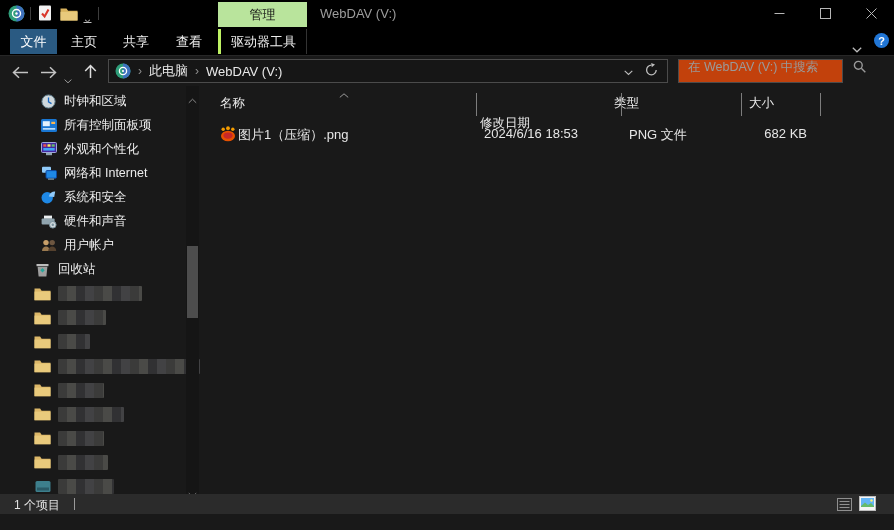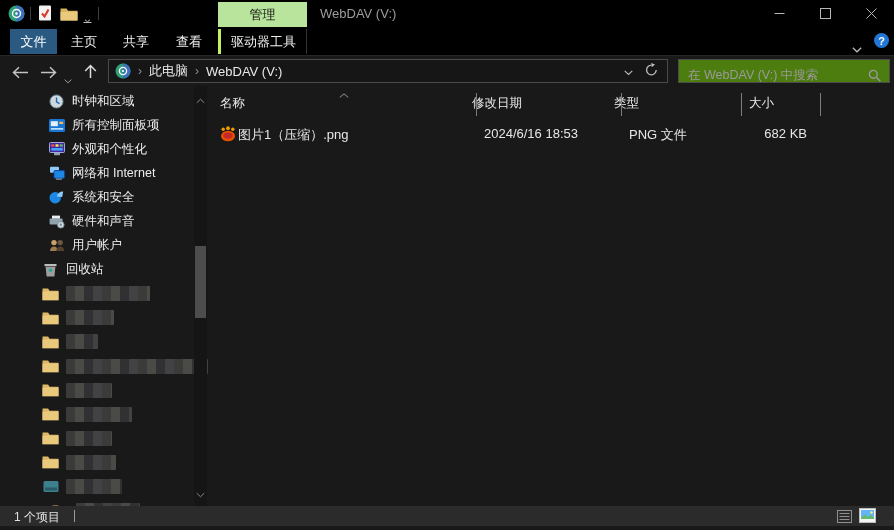--- a/index.html
+++ b/index.html
@@ -35,56 +35,56 @@
     background:var(--helpblue,#2176d6);color:#fff;font-size:11px;font-weight:bold;
     display:flex;align-items:center;justify-content:center;}
   
   .toolbar{position:absolute;top:56px;left:0;width:100%;height:30px;background:#191919;}
   .nav-ic{position:absolute;}
   .addr-box{position:absolute;left:108px;top:3px;width:560px;height:24px;border:1px solid #4b4b4b;
     background:#161616;display:flex;align-items:center;font-size:13px;color:#e8e8e8;}
   .addr-box .crumb-ic{margin-left:6px;display:flex;}
   .crumb-sep{color:#8f8f8f;margin:0 7px;font-size:12px;}
   .addr-right{margin-left:auto;display:flex;align-items:center;gap:12px;padding-right:9px;}
-  .search-box{position:absolute;left:678px;top:3px;width:212px;height:24px;border:1px solid #4b4b4b;
-    background:#4d7c0f;display:flex;align-items:flex-end;}
+  .search-box{position:absolute;left:678px;top:3px;width:165px;height:24px;border:1px solid #4b4b4b;
+    background:#c2410c;display:flex;align-items:flex-start;}
   .search-box input{flex:1;background:transparent;border:none;outline:none;color:#cfcfcf;
     font-size:12.5px;padding:0 4px 0 9px;font-family:inherit;}
   .search-box input::placeholder{color:#9a9a9a;}
   .search-mag{padding-right:8px;display:flex;}
   
   .content{position:absolute;top:86px;left:0;width:100%;height:424px;background:#191919;}
-  .sidebar{position:absolute;left:0;top:0;width:200px;height:100%;overflow:hidden;padding-top:3px;margin-left:8px;}
+  .sidebar{position:absolute;left:0;top:0;width:200px;height:100%;overflow:hidden;padding-top:3px;}
   .side-row{height:24.1px;display:flex;align-items:center;gap:7px;padding-left:40px;font-size:12.5px;color:#ececec;white-space:nowrap;}
   .side-row.shallow{padding-left:34px;}
   .side-row .ic{width:17px;display:flex;justify-content:center;flex-shrink:0;}
   .blur-bar{height:15px;border-radius:1px;
     background:repeating-linear-gradient(90deg,#3b3b3a 0 9px,#4a4a47 9px 18px,#313133 18px 27px,#424244 27px 36px);}
   .side-row.dotted-sel{padding-left:44px;}
   .side-row.dotted-sel .blur-bar{border-bottom:2px dotted #7ab0ff;}
   .side-scroll{position:absolute;left:186px;top:0;width:13px;height:100%;background:#151515;}
   .scroll-thumb{position:absolute;left:1px;top:160px;width:11px;height:72px;background:#4d4d4d;}
   .scroll-up{position:absolute;left:2px;top:4px;}
   .scroll-down{position:absolute;left:2px;bottom:8px;}
   
   .filelist{position:absolute;left:200px;top:0;right:0;height:100%;}
   .list-header{position:absolute;top:4px;left:0;right:0;height:26px;font-size:12.5px;color:#ececec;}
   .hcell{position:absolute;top:5px;}
-  .hc-name{left:20px;}.hc-date{left:272px;}.hc-type{left:414px;}.hc-size{left:549px;}
+  .hc-name{left:20px;}.hc-date{left:280px;margin-top:20px;}.hc-type{left:414px;}.hc-size{left:549px;}
   .hsep{position:absolute;top:3px;width:1px;height:23px;background:#7d7d7d;}
   .hsep.s1{left:276px;}.hsep.s2{left:421px;}.hsep.s3{left:541px;}.hsep.s4{left:620px;}
   .sort-chevron{position:absolute;left:139px;top:-3px;}
   .file-row{position:absolute;top:36px;left:0;right:0;height:24px;font-size:13px;color:#e6e6e6;}
   .fr-icon{position:absolute;left:19px;top:4px;}
   .fr-name{position:absolute;left:38px;top:4px;}
   .fr-date{position:absolute;left:284px;top:4px;}
   .fr-type{position:absolute;left:429px;top:4px;}
   .fr-size{position:absolute;left:541px;top:4px;width:66px;text-align:right;}
   
-  .statusbar{position:absolute;bottom:4px;left:0;width:100%;height:20px;background:#2b2b2b;}
+  .statusbar{position:absolute;bottom:16px;left:0;width:100%;height:20px;background:#2b2b2b;}
   .status-count{position:absolute;left:14px;top:3px;font-size:12px;color:#e2e2e2;}
   .status-sep{position:absolute;left:74px;top:4px;width:1px;height:12px;background:#9a9a9a;}
   .view-details{position:absolute;right:42px;top:3px;}
   .view-thumbs{position:absolute;right:18px;top:2px;}
   .watermark{position:absolute;right:12px;bottom:1px;font-size:15px;color:var(--watermark,#d8b4b4);z-index:20;}
 </style>
 </head>
 <body>
 
 <div class="window" style="--green: #b9e49c; --fileblue: #2a5a82; --helpblue: #2176d6; --watermark: #d8b4b4;">

